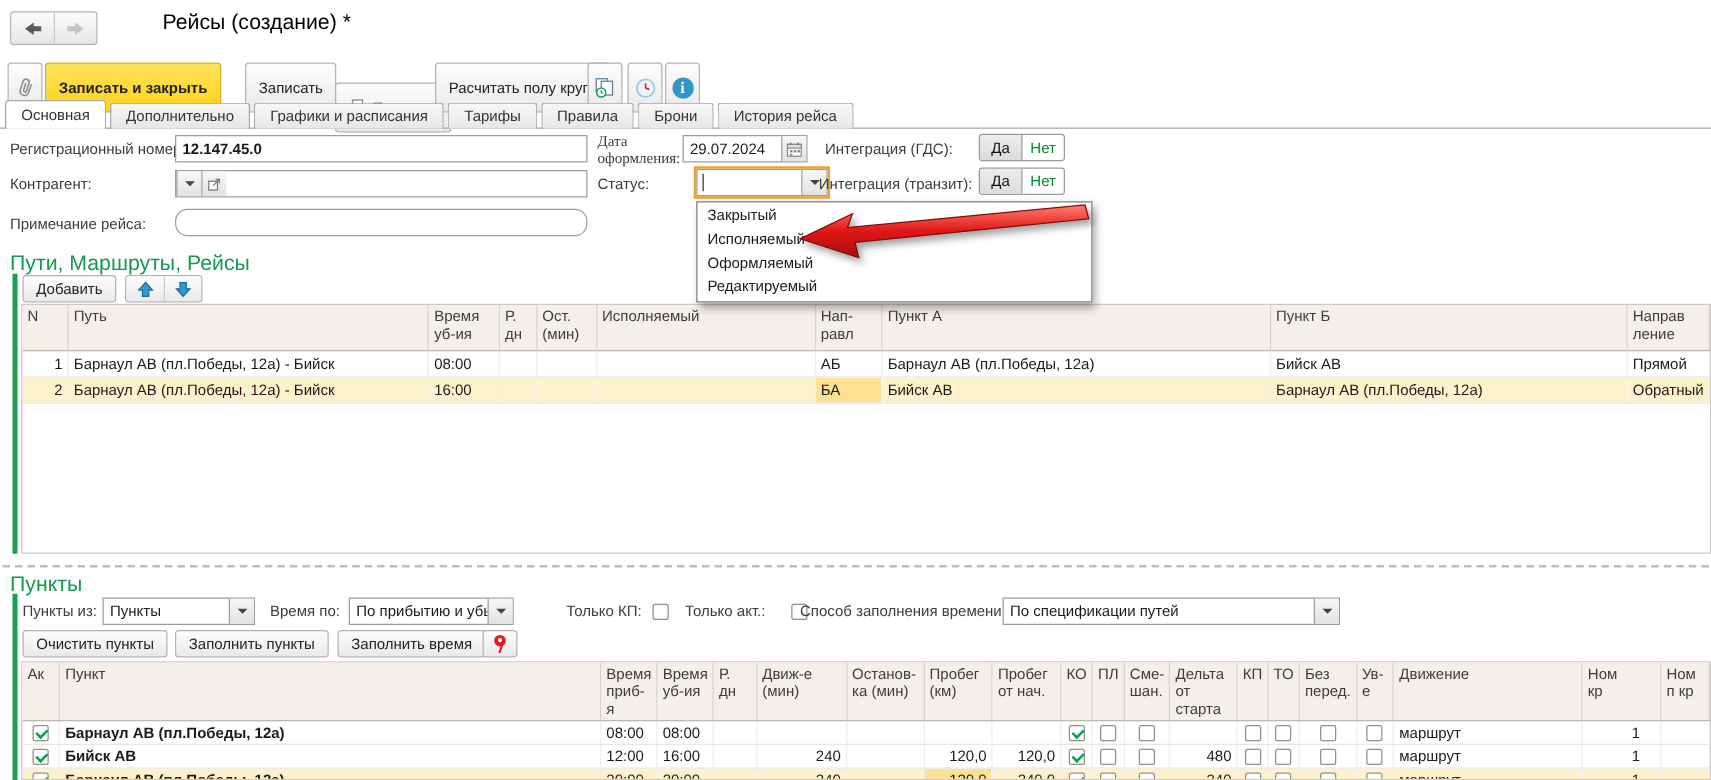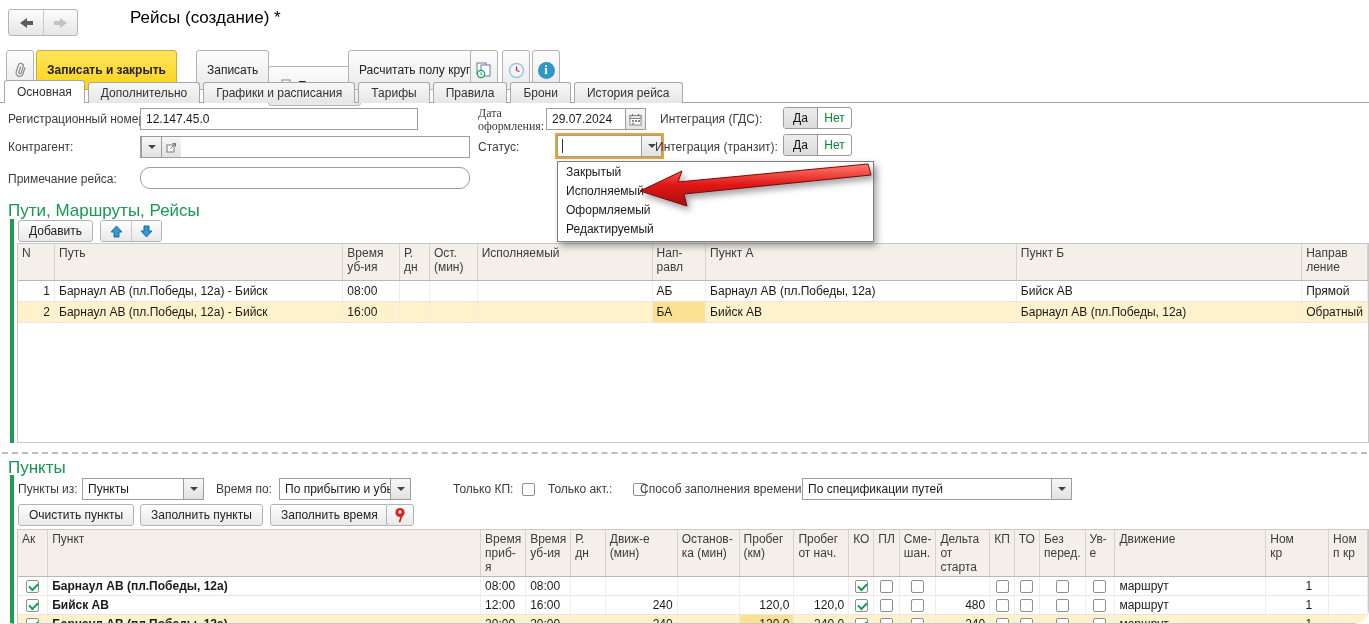--- a/index.html
+++ b/index.html
@@ -1,21 +1,20 @@
 <!DOCTYPE html>
 <html><head>
 <meta charset="utf-8">
 <style>
   * { box-sizing: border-box; margin: 0; padding: 0; }
   html,body { background:#fff; }
   .screen {
     position: relative; width: 1369px; height: 624px; background: #fff;
     font-family: "Liberation Sans", sans-serif; font-size: 12px; color: #1a1a1a;
     overflow: hidden;
-    border-radius: 15px;
   }
   .abs { position: absolute; }
 
   
   .btn {
     display: inline-flex; align-items: center; justify-content: center; gap: 5px;
     height: 40px; padding: 0 10px;
     background: linear-gradient(#fdfdfd, #e9e9e9);
     border: 1px solid #b3b3b3; border-radius: 3px;
     font-size: 12px; color: #222; cursor: default; white-space: nowrap;
@@ -176,21 +175,21 @@
     <div class="tab">Дополнительно</div>
     <div class="tab">Графики и расписания</div>
     <div class="tab">Тарифы</div>
     <div class="tab">Правила</div>
     <div class="tab">Брони</div>
     <div class="tab">История рейса</div>
   </div>
 
   
   <div class="lbl" style="left:8px;top:109px;">Регистрационный номер:</div>
-  <div class="input" style="left:140px;top:108px;width:278px;">12.147.45.0</div>
+  <div class="input" style="left:140px;top:108px;width:330px;font-weight:bold;">12.147.45.0</div>
 
   <div class="lbl lbl2" style="left:478px;top:107px;width:70px;">Дата
 оформления:</div>
   <div class="combo" style="left:546px;top:108px;width:100px;">
     <span class="val">29.07.2024</span>
     <span class="cbtn">
       <svg width="13" height="13">
         <rect x="1" y="2.5" width="11" height="9.5" fill="#fff" stroke="#8a8a8a"></rect>
         <rect x="1" y="2.5" width="11" height="3" fill="#d9e4f0" stroke="#8a8a8a"></rect>
         <line x1="3.5" y1="1" x2="3.5" y2="3" stroke="#666"></line>

